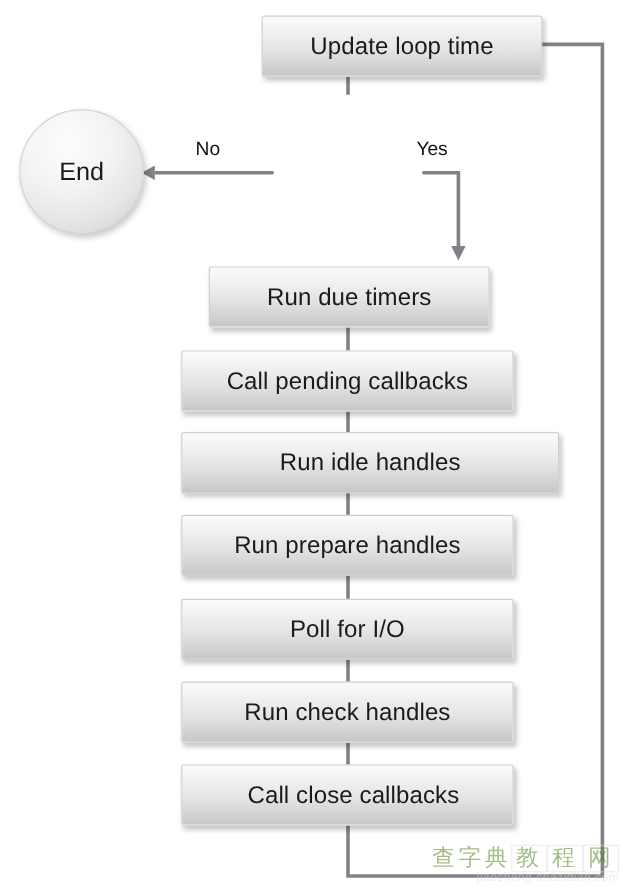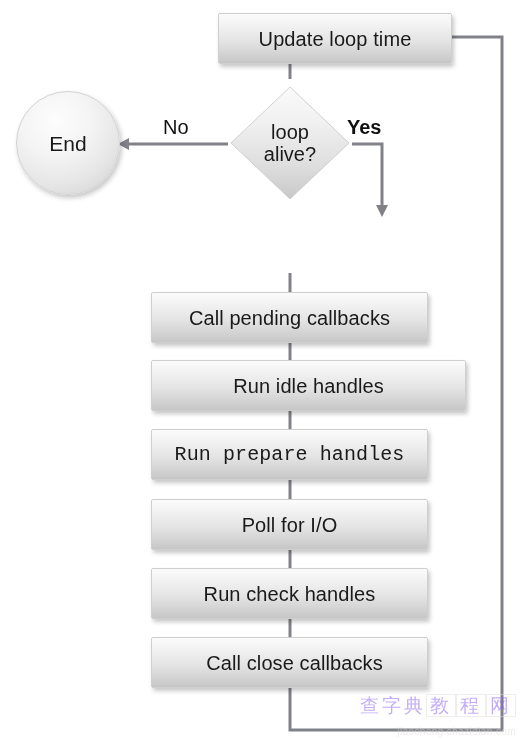--- a/index.html
+++ b/index.html
@@ -86,50 +86,49 @@
     top: 0;
     width: 522px;
     height: 740px;
     pointer-events: none;
   }
 
   
   .edge-label {
     position: absolute;
     color: #111111;
-    font-size: 20px;
+    font-size: 16px;
     line-height: 1;
     white-space: nowrap;
   }
 
   
   #watermark {
     position: absolute;
     right: 6px;
     bottom: 2px;
     text-align: right;
     opacity: 0.5;
     user-select: none;
   }
   #watermark .wm-main {
-    color: #8b5cf6;
+    color: #4d7c0f;
     font-size: 19px;
     letter-spacing: 3px;
     line-height: 1.05;
   }
   #watermark .wm-main .wm-box {
     border: 1px solid #e2dfd9;
     padding: 0 3px;
   }
   #watermark .wm-url {
     color: #dedbd6;
     font-size: 10px;
     letter-spacing: 0.4px;
     line-height: 1.2;
-    margin-top: 10px;
   }
 </style>
 </head>
 <body>
 
 <div id="canvas">
 
   <svg id="connectors" viewBox="0 0 522 740" width="522" height="740" xmlns="http://www.w3.org/2000/svg">
     <defs>
       <marker id="arrowLeft" markerWidth="10" markerHeight="10" refX="9" refY="4" orient="auto" markerUnits="userSpaceOnUse">
@@ -170,51 +169,37 @@
   </svg>
 
   <div class="node-box" style="left:174px; top:13px; width:234px; height:51px;margin-left:44px;">
     <span>Update loop time</span>
   </div>
 
   <div class="terminator" style="left:16px; top:91px; width:104px; height:104px;">
     <span>End</span>
   </div>
 
-  <div class="decision-wrap" style="left:228px; top:85px; width:124px; height:116px;">
-    <svg class="decision-shape" viewBox="0 0 124 116" width="124" height="116" xmlns="http://www.w3.org/2000/svg">
-      <defs>
-        <linearGradient id="diamondGrad" x1="0" y1="0" x2="0" y2="1">
-          <stop offset="0%" stop-color="#fafafa"></stop>
-          <stop offset="30%" stop-color="#f1f1f1"></stop>
-          <stop offset="70%" stop-color="#dedede"></stop>
-          <stop offset="100%" stop-color="#c8c8c8"></stop>
-        </linearGradient>
-      </defs>
-      <polygon points="62,2 121,58 62,114 3,58" fill="url(#diamondGrad)" stroke="#d0d0d0" stroke-width="1" style="filter:none"></polygon>
-    </svg>
-    <div class="decision-label">
-      <span>loop</span>
-      <span>alive?</span>
-    </div>
-  </div>
 
   <div class="edge-label" style="left:163px; top:117px;">No</div>
-  <div class="edge-label" style="left:347px; top:117px;font-weight:bold;">Yes</div>
-
+  <div class="edge-label" style="left:347px; top:117px;">Yes</div>
+
+  <div class="node-box" style="left:174px; top:222px; width:234px; height:51px;">
+    <span>Run due timers</span>
+  </div>
 
   <div class="node-box" style="left:151px; top:292px; width:277px; height:51px;align-items:center;">
     <span>Call pending callbacks</span>
   </div>
 
   <div class="node-box" style="left:151px; top:360px; width:315px; height:51px;">
     <span>Run idle handles</span>
   </div>
 
-  <div class="node-box" style="left:151px; top:429px; width:277px; height:51px;font-family:Liberation Mono, monospace;">
+  <div class="node-box" style="left:151px; top:429px; width:277px; height:51px;">
     <span>Run prepare handles</span>
   </div>
 
   <div class="node-box" style="left:151px; top:568px; width:277px; height:51px;">
     <span>Run check handles</span>
   </div>
 
   <div class="node-box" style="left:151px; top:499px; width:277px; height:51px;">
     <span>Poll for I/O</span>
   </div>

